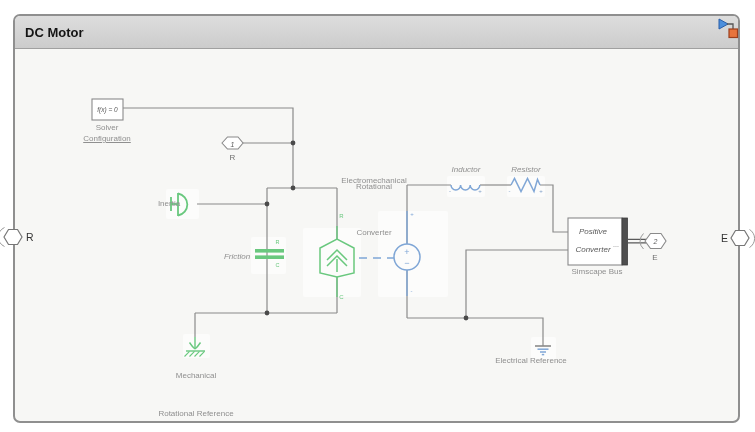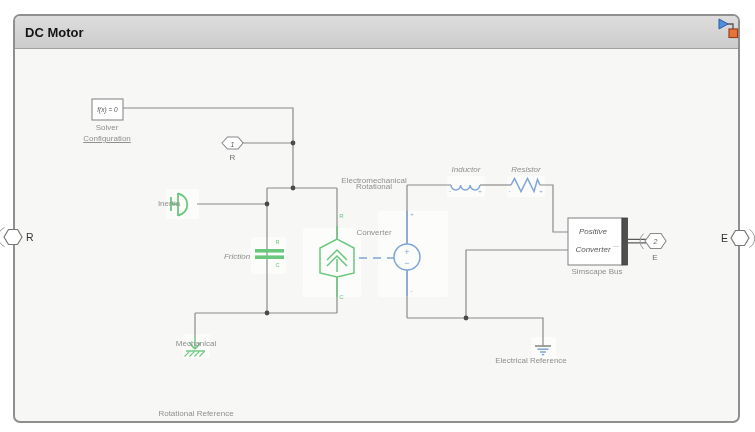--- a/index.html
+++ b/index.html
@@ -177,21 +177,21 @@
   <div class="lbl" style="left:526px;top:170px;font-style:italic;">Resistor</div>
 
   <div class="lbl blk" style="left:593px;top:232px;">Positive</div>
   <div class="lbl blk" style="left:593px;top:250px;">Converter</div>
   <div class="lbl" style="left:616px;top:244px;font-size:7px;color:#777;">...</div>
   <div class="lbl" style="left:597px;top:272px;">Simscape Bus</div>
 
   <div class="lbl blk" style="left:655.5px;top:241px;font-size:7px;">2</div>
   <div class="lbl" style="left:655px;top:257.5px;color:#6f6f6f;">E</div>
 
-  <div class="lbl" style="left:196px;top:344px;">Mechanical</div>
+  <div class="lbl" style="left:196px;top:376px;">Mechanical</div>
   <div class="lbl" style="left:196px;top:371px;margin-top:43px;">Rotational Reference</div>
   <div class="lbl" style="left:531px;top:361px;">Electrical Reference</div>
 
   <div class="edge-lbl" style="left:26px;top:237px;">R</div>
   <div class="edge-lbl" style="left:728px;top:238px;transform:translate(-100%,-50%);">E</div>
 
   <span class="mk green" style="left:341.5px;top:215.5px;">R</span>
   <span class="mk green" style="left:341.5px;top:297px;">C</span>
   <span class="mk blue" style="left:412px;top:214px;">+</span>
   <span class="mk blue" style="left:411.5px;top:291px;">-</span>

